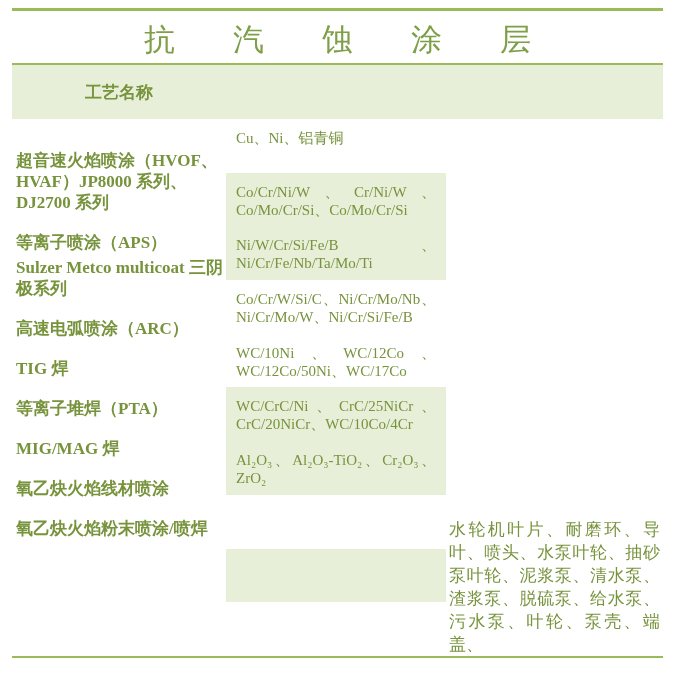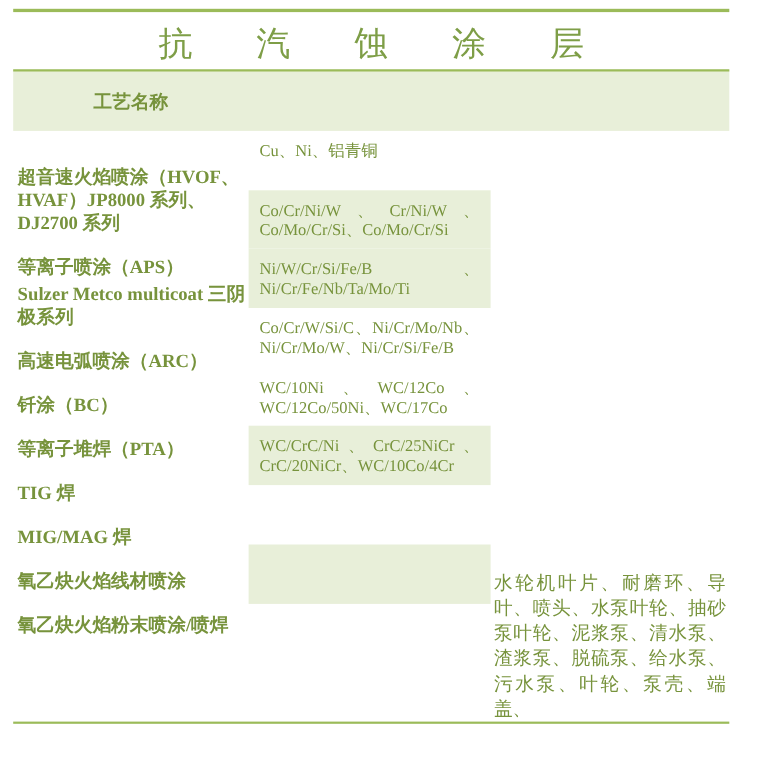--- a/index.html
+++ b/index.html
@@ -52,35 +52,35 @@
       <div class="header-cell">工艺名称</div>
     </div>
 
     <div class="tbody">
 
       <div class="col col1">
         <p>超音速火焰喷涂（HVOF、HVAF）JP8000 系列、DJ2700 系列</p>
         <p>等离子喷涂（APS）</p>
         <p class="tight">Sulzer Metco multicoat 三阴极系列</p>
         <p>高速电弧喷涂（ARC）</p>
-        <p>钎涂（BC）</p>
+        <p>TIG 焊</p>
         <p>等离子堆焊（PTA）</p>
-        <p>TIG 焊</p>
         <p>MIG/MAG 焊</p>
         <p>氧乙炔火焰线材喷涂</p>
         <p>氧乙炔火焰粉末喷涂/喷焊</p>
       </div>
 
       <div class="col col2">
         <div class="mat">Cu、Ni、铝青铜</div>
         <div class="mat hl">Co/Cr/Ni/W、Cr/Ni/W、Co/Mo/Cr/Si、Co/Mo/Cr/Si</div>
         <div class="mat hl">Ni/W/Cr/Si/Fe/B、Ni/Cr/Fe/Nb/Ta/Mo/Ti</div>
         <div class="mat">Co/Cr/W/Si/C、Ni/Cr/Mo/Nb、Ni/Cr/Mo/W、Ni/Cr/Si/Fe/B</div>
         <div class="mat">WC/10Ni、WC/12Co、WC/12Co/50Ni、WC/17Co</div>
         <div class="mat hl">WC/CrC/Ni、CrC/25NiCr、CrC/20NiCr、WC/10Co/4Cr</div>
+        <div class="mat hl">Al₂O₃、Al₂O₃-TiO₂、Cr₂O₃、ZrO₂</div>
         <div class="mat"></div>
         <div class="mat hl"></div>
       </div>
 
       <div class="col col3">
         <div class="app-text">水轮机叶片、耐磨环、导叶、喷头、水泵叶轮、抽砂泵叶轮、泥浆泵、清水泵、渣浆泵、脱硫泵、给水泵、污水泵、叶轮、泵壳、端盖、</div>
       </div>
 
     </div>
   </div>

